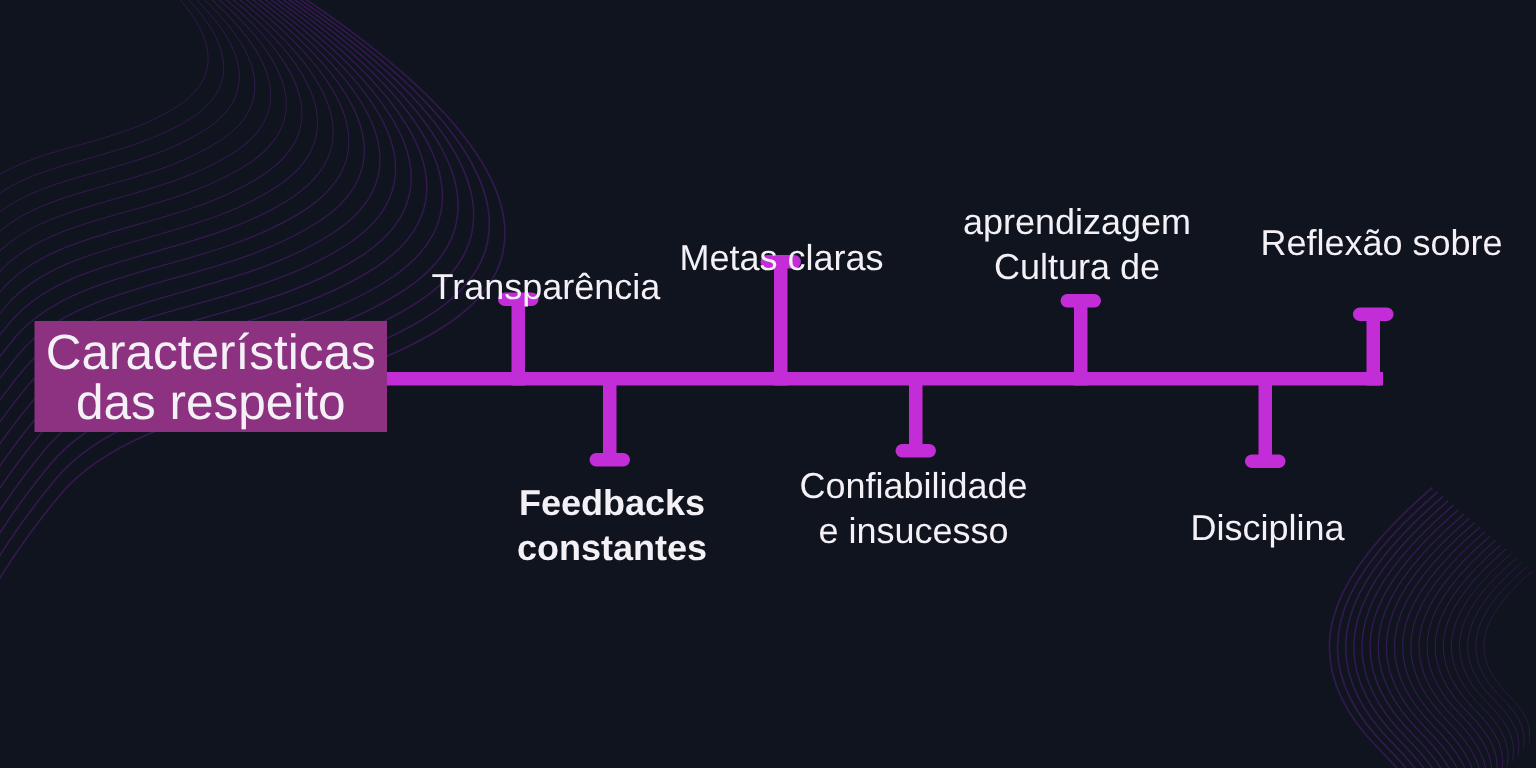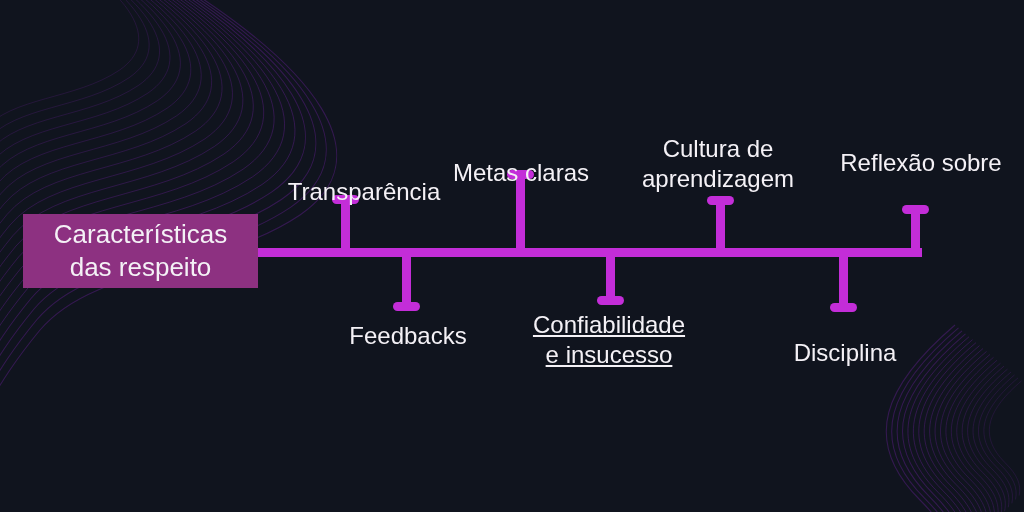--- a/index.html
+++ b/index.html
@@ -14,21 +14,21 @@
     position:relative;width:1024px;height:512px;overflow:hidden;
     background:var(--color-background);
     font-family:"Liberation Sans",sans-serif;
   }
   .waves{position:absolute;inset:0;pointer-events:none;}
   .waves path{fill:none;stroke:var(--color-wave);stroke-width:1.1;opacity:.55;}
   .title-box{
     position:absolute;left:23px;top:214px;width:235px;height:74px;
     background:var(--color-title_box);
     display:flex;flex-direction:column;align-items:center;justify-content:center;
-    color:var(--color-text);font-size:26px;line-height:33px;text-align:center;
+    color:var(--color-text);font-size:33px;line-height:33px;text-align:center;
     z-index:2;
   }
   .main-line{
     position:absolute;left:256px;top:248px;width:666px;height:9px;
     background:var(--color-line);z-index:1;
   }
   .stem{position:absolute;width:9px;background:var(--color-line);z-index:1;}
   .cap{position:absolute;width:27px;height:9px;border-radius:5px;background:var(--color-line);z-index:1;}
   .label{
     position:absolute;transform:translateX(-50%);
@@ -38,21 +38,21 @@
   
   .b1-stem{left:341px;top:199px;height:58px;} .b1-cap{left:332px;top:195px;}
   .b2-stem{left:516px;top:174px;height:83px;} .b2-cap{left:507px;top:170px;}
   .b3-stem{left:716px;top:200px;height:57px;} .b3-cap{left:707px;top:196px;}
   .b4-stem{left:911px;top:209px;height:48px;} .b4-cap{left:902px;top:205px;}
   .b5-stem{left:402px;top:248px;height:58px;} .b5-cap{left:393px;top:302px;}
   .b6-stem{left:606px;top:248px;height:52px;} .b6-cap{left:597px;top:296px;}
   .b7-stem{left:839px;top:248px;height:59px;} .b7-cap{left:830px;top:303px;}
   .l1{left:364px;top:157px;margin-top:20px;} .l2{left:521px;top:142px;margin-top:16px;}
   .l3{left:718px;top:134px;} .l4{left:921px;top:148px;}
-  .l5{left:408px;top:321px;} .l6{left:609px;top:310px;text-decoration:underline;}
+  .l5{left:408px;top:321px;font-weight:bold;} .l6{left:609px;top:310px;}
   .l7{left:845px;top:338px;}
 </style>
 </head>
 <body>
 
 <div class="canvas">
 
   <svg class="waves" width="1024" height="512" viewBox="0 0 1024 512" aria-hidden="true">
     <defs>
       <path id="waveTL" d="M 140,-40 C 330,70 380,160 300,215 C 215,272 95,265 40,330 C 12,364 0,385 -15,410"></path>
@@ -126,28 +126,29 @@
   <div class="stem b7-stem"></div>
   <div class="cap b7-cap"></div>
 
   <div class="label l1">
     <div>Transparência</div>
   </div>
   <div class="label l2">
     <div>Metas claras</div>
   </div>
   <div class="label l3">
+    <div>aprendizagem</div>
     <div>Cultura de</div>
-    <div>aprendizagem</div>
   </div>
   <div class="label l4">
     <div>Reflexão sobre</div>
   </div>
   <div class="label l5">
     <div>Feedbacks</div>
+    <div>constantes</div>
   </div>
   <div class="label l6">
     <div>Confiabilidade</div>
     <div>e insucesso</div>
   </div>
   <div class="label l7">
     <div>Disciplina</div>
   </div>
 
 </div>

